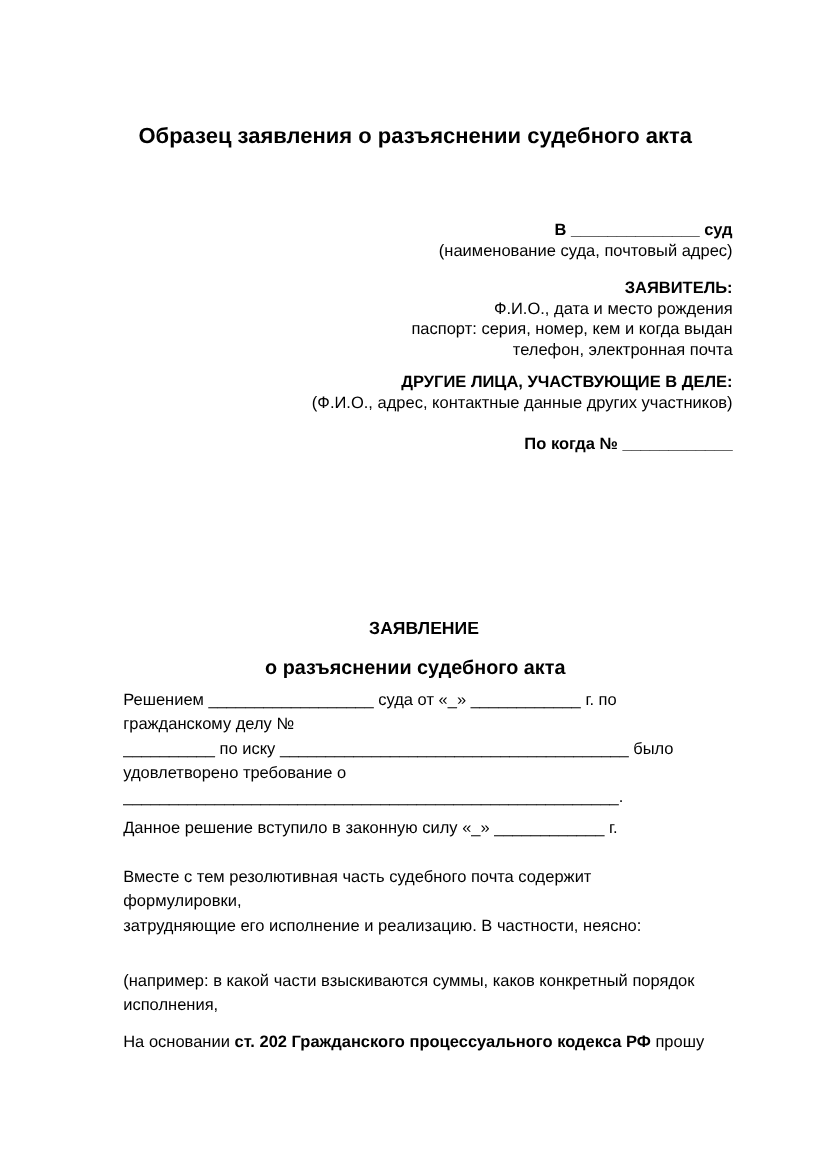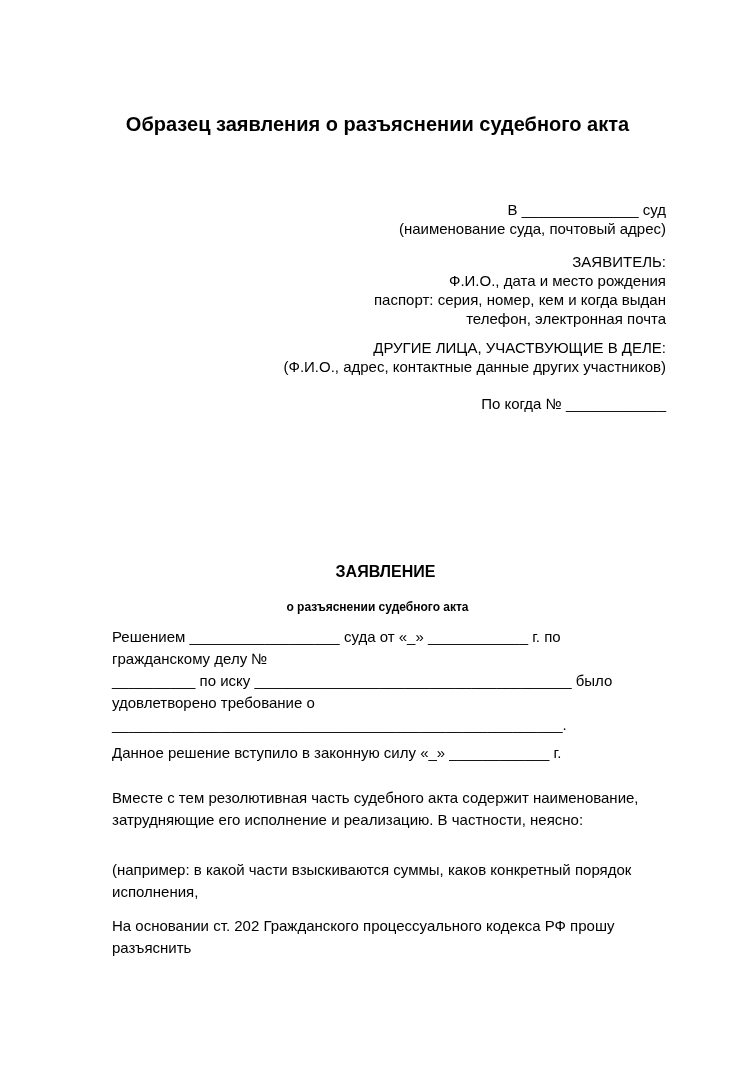--- a/index.html
+++ b/index.html
@@ -22,35 +22,35 @@
     text-align: center;
     line-height: 23px;
   }
   .header-block {
     margin-top: 64px;
     padding: 0 89px;
     text-align: right;
     line-height: 19px;
   }
   .header-block .line { white-space: pre; }
-  .bold { font-weight: normal; }
+  .bold { font-weight: bold; }
   .mt-a { margin-top: 14px; }
   .mt-b { margin-top: 10px; }
   .mt-c { margin-top: 18px; }
   .heading-block { text-align: center; }
   .h-main {
     margin-top: 149px;
     font-size: 16px;
     font-weight: bold;
     line-height: 20px;
     padding-left: 16px;
   }
   .h-sub {
     margin-top: 17px;
-    font-size: 12px;
+    font-size: 18px;
     font-weight: bold;
     line-height: 17px;
   }
   .doc-body {
     margin-top: 10px;
     padding: 0 112px;
     line-height: 22px;
     text-align: left;
   }
   .para { margin: 0; }
@@ -88,21 +88,21 @@
     <p class="para p1">
       <span>Решением __________________ суда от «_» ____________ г. по гражданскому делу №</span><br>
       <span>__________ по иску ______________________________________ было</span><br>
       <span>удовлетворено требование о</span><br>
       <span>______________________________________________________.</span>
     </p>
 
     <p class="para p2">Данное решение вступило в законную силу «_» ____________ г.</p>
 
     <p class="para p3">
-      <span>Вместе с тем резолютивная часть судебного акта содержит наименование,</span><br>
+      <span>Вместе с тем резолютивная часть судебного почта содержит формулировки,</span><br>
       <span>затрудняющие его исполнение и реализацию. В частности, неясно:</span>
     </p>
 
     <p class="para p4">
       <span>(например: в какой части взыскиваются суммы, каков конкретный порядок исполнения,</span><br>
     </p>
 
     <p class="para p5">
       <span>На основании </span><span class="bold">ст. 202 Гражданского процессуального кодекса РФ</span><span> прошу разъяснить</span><br>
       <span>решение суда, не порядок его содержания.</span>

